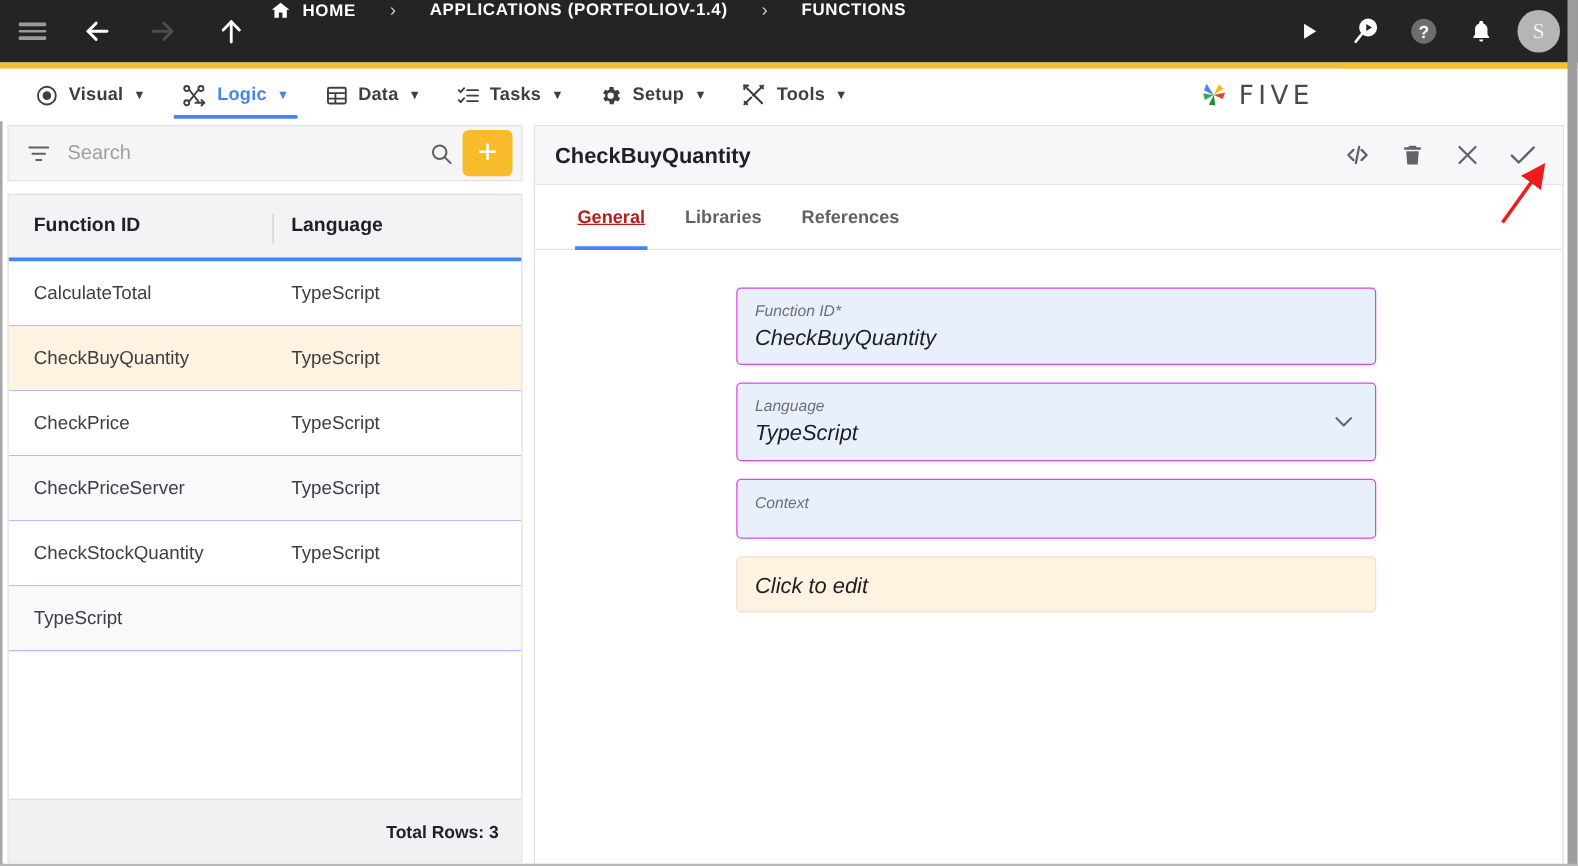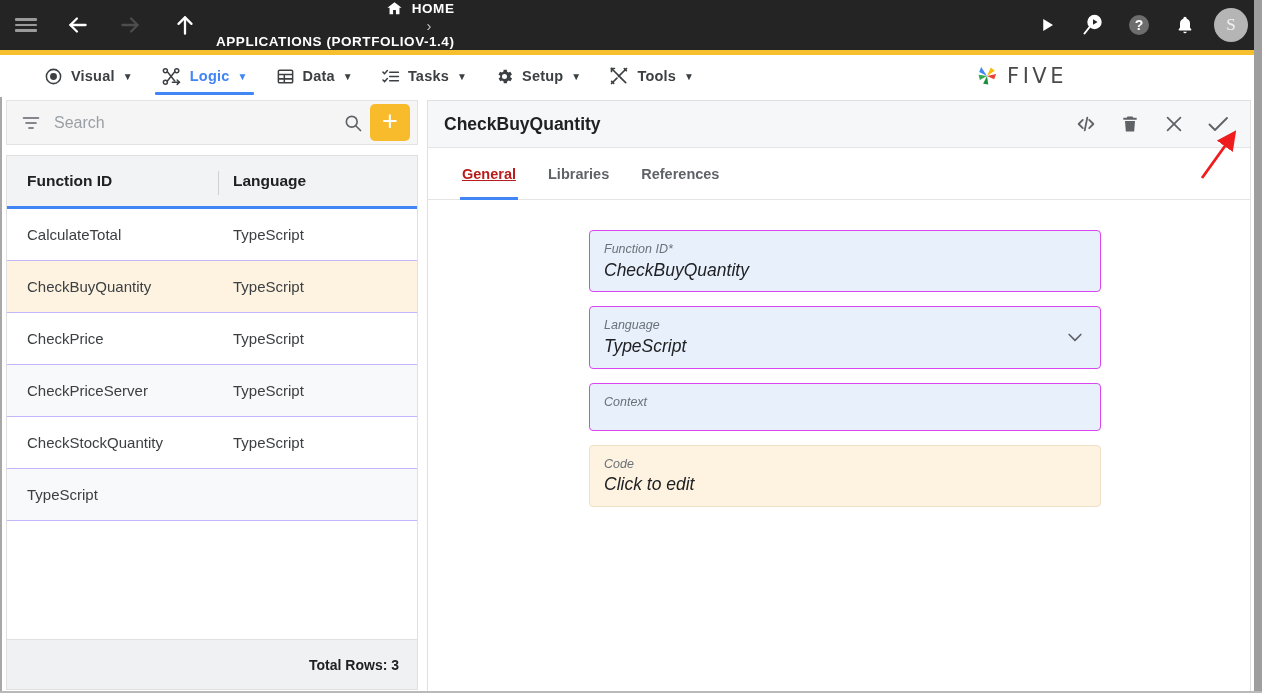--- a/index.html
+++ b/index.html
@@ -26,21 +26,21 @@
   }
   .hamburger { width: 52px; }
   .hamburger span {
     display: block; width: 22px; height: 2.5px; background: #9a9a9a;
     margin: 3px 0; border-radius: 1px;
   }
   .arrow-back { width: 52px; }
   .arrow-fwd { width: 52px; }
   .arrow-up { width: 58px; }
 
-  .crumbs { display: flex; align-items: flex-end; height: 50px; flex-direction: column; }
+  .crumbs { display: flex; align-items: flex-start; height: 50px; }
   .crumb {
     display: flex; align-items: center; gap: 9px;
     color: #ffffff; font-size: 13.5px; font-weight: 700;
     letter-spacing: 0.55px; padding: 0 2px; white-space: nowrap;
   }
   .crumb-sep {
     color: #c6c6c6; font-size: 15px; margin: 0 25px; font-weight: 400;
   }
   .tb-right {
     position: absolute; right: 8px; top: 0; height: 50px;
@@ -52,21 +52,21 @@
   }
   .avatar {
     width: 34px; height: 34px; border-radius: 50%;
     background: #b5b5b5; color: #f2f2f2;
     display: flex; align-items: center; justify-content: center;
     font-size: 17px; font-family: "Liberation Serif", serif;
   }
 
   
   .menubar {
-    position: absolute; left: 16px; top: 55px; width: 1073px; height: 42px;
+    position: absolute; left: 0; top: 55px; width: 1073px; height: 42px;
     background: #ffffff; display: flex; align-items: center;
     padding-left: 14px;
   }
   .menu-item {
     display: flex; align-items: center; gap: 8px;
     height: 42px; padding: 0 14px; position: relative;
     color: #3c4043; font-size: 14.5px; font-weight: 700;
     letter-spacing: 0.2px; cursor: default;
   }
   .menu-item.active { color: #4285f4; }
@@ -510,21 +510,20 @@
         </svg>
       </span>
     </div>
 
     <div class="field empty">
       <div class="field-label">Context</div>
       <div class="field-value"></div>
     </div>
 
     <div class="field code">
-      <div class="field-label">Code</div>
       <div class="field-value">Click to edit</div>
     </div>
 
 
   </div>
 </div>
 
 <div class="annot">
   <svg width="48" height="56" viewBox="0 0 48 56">
     <defs>

